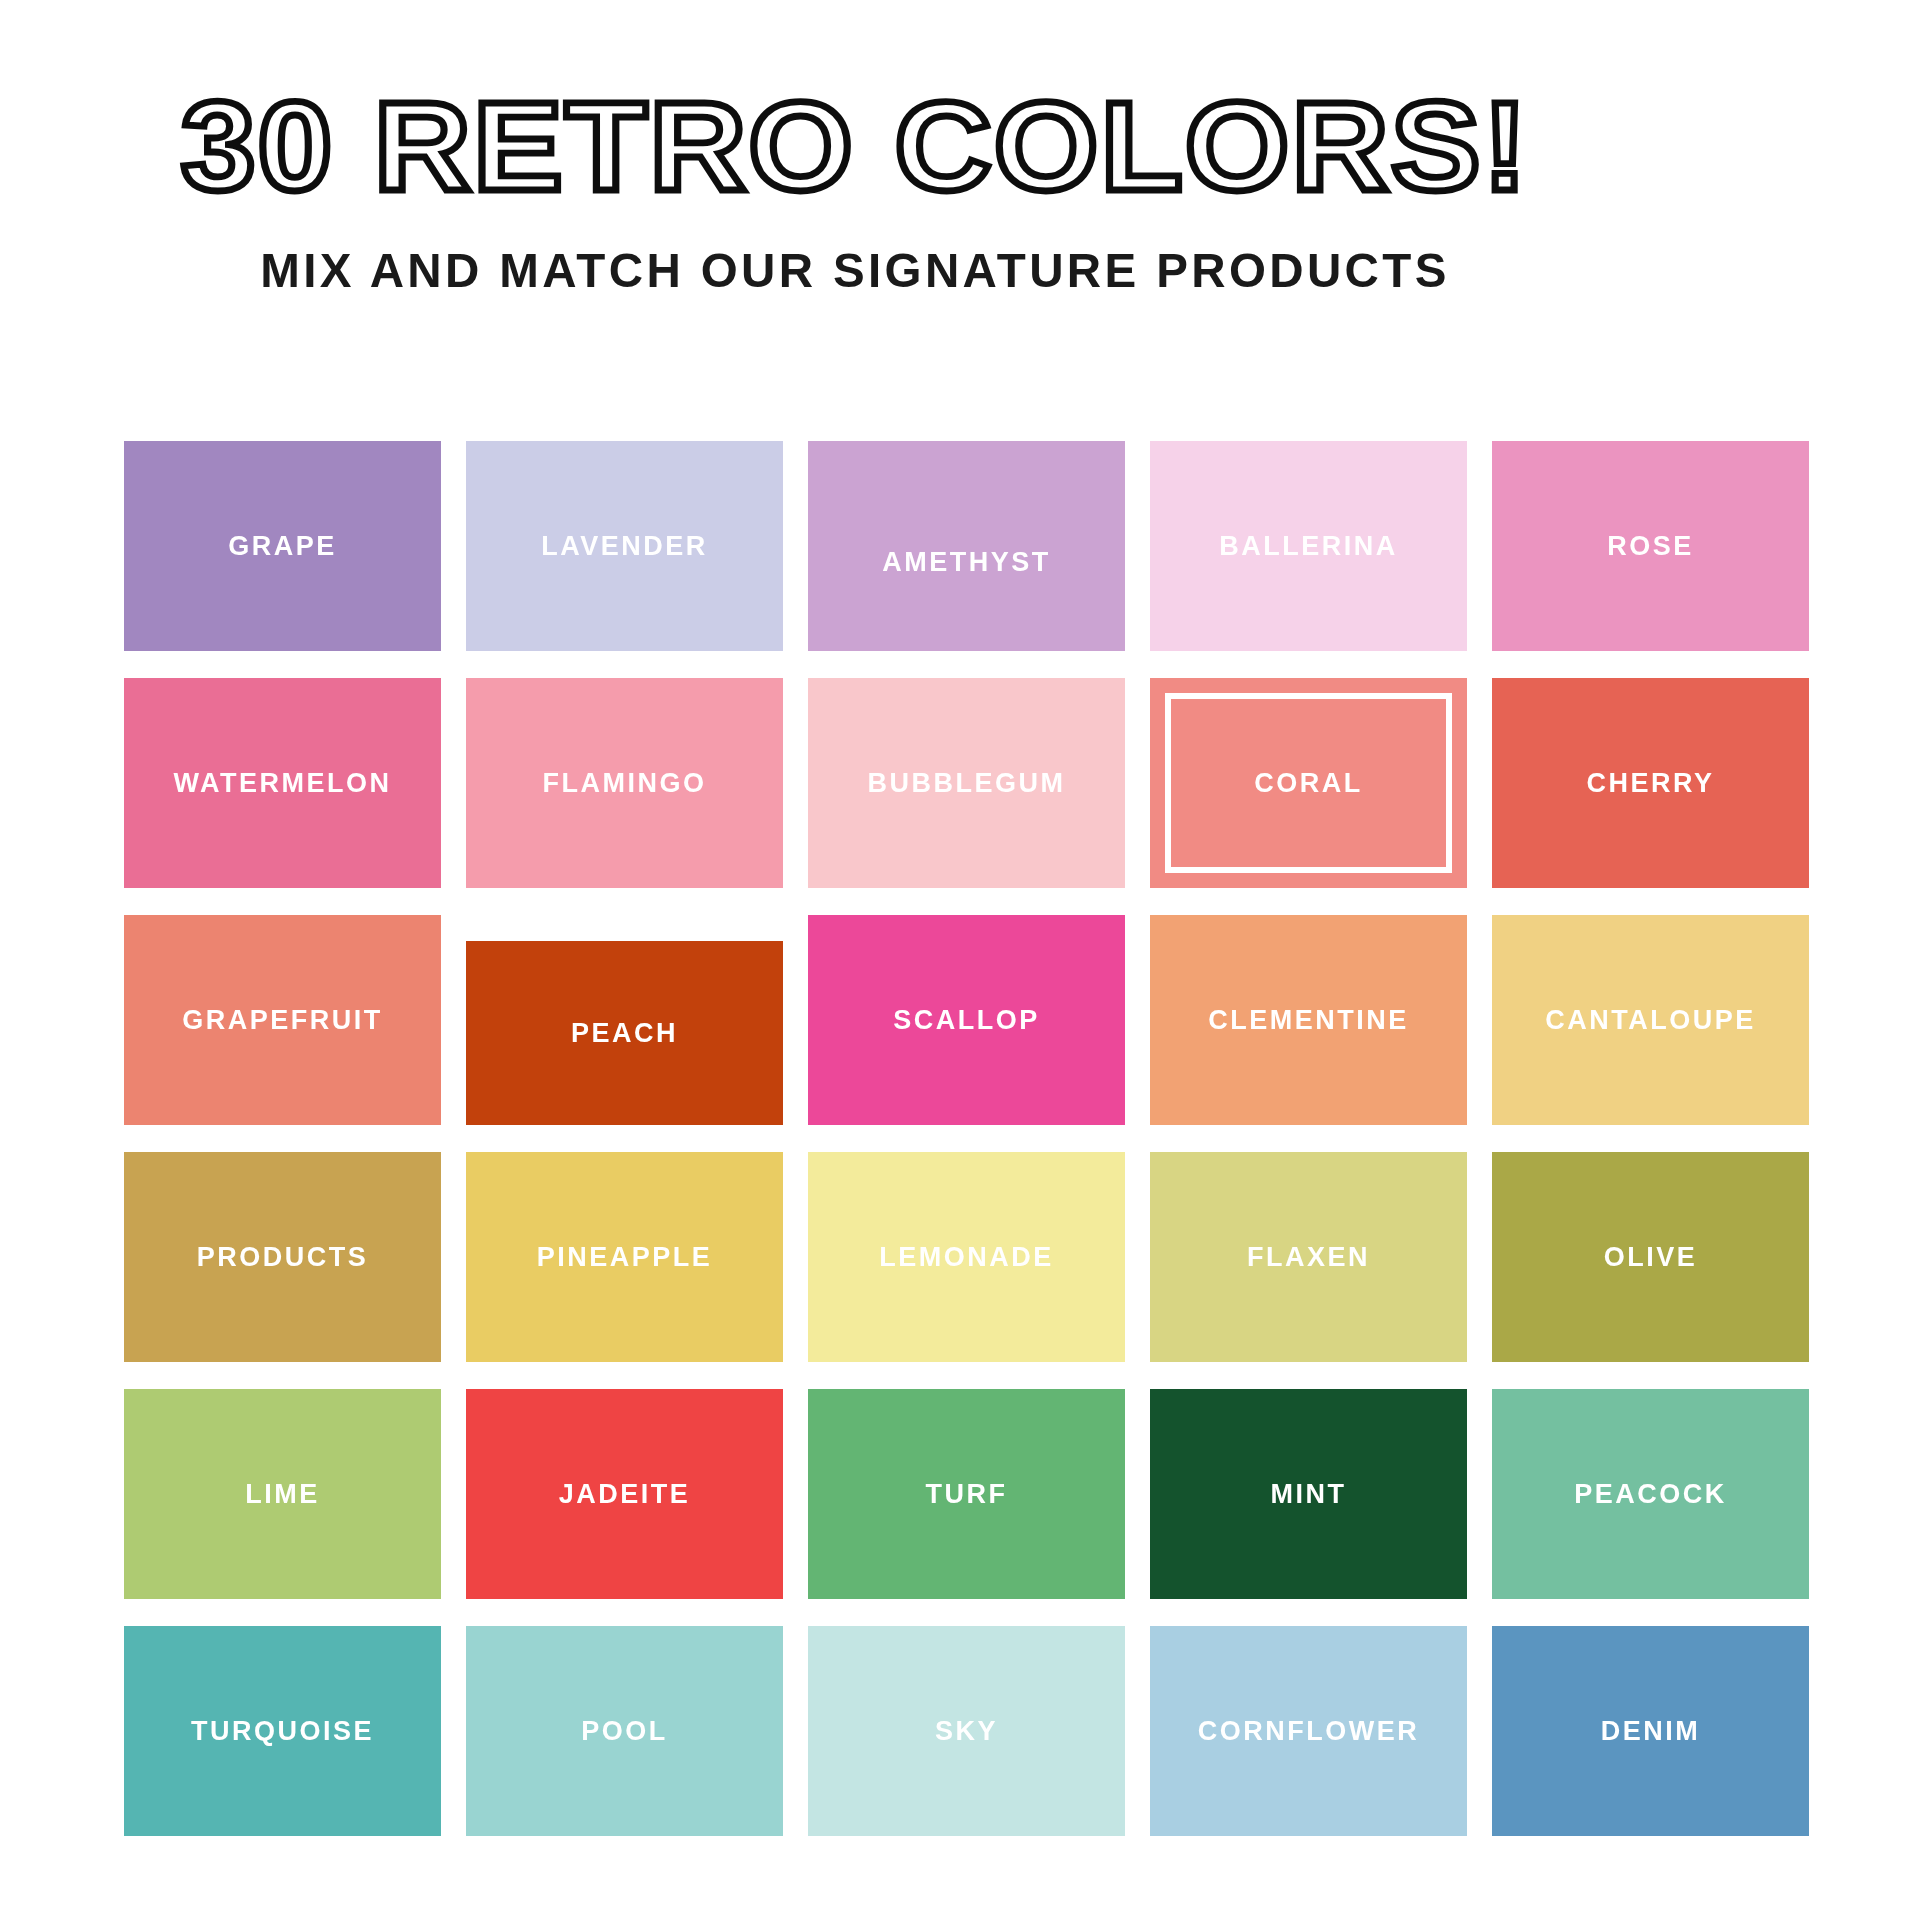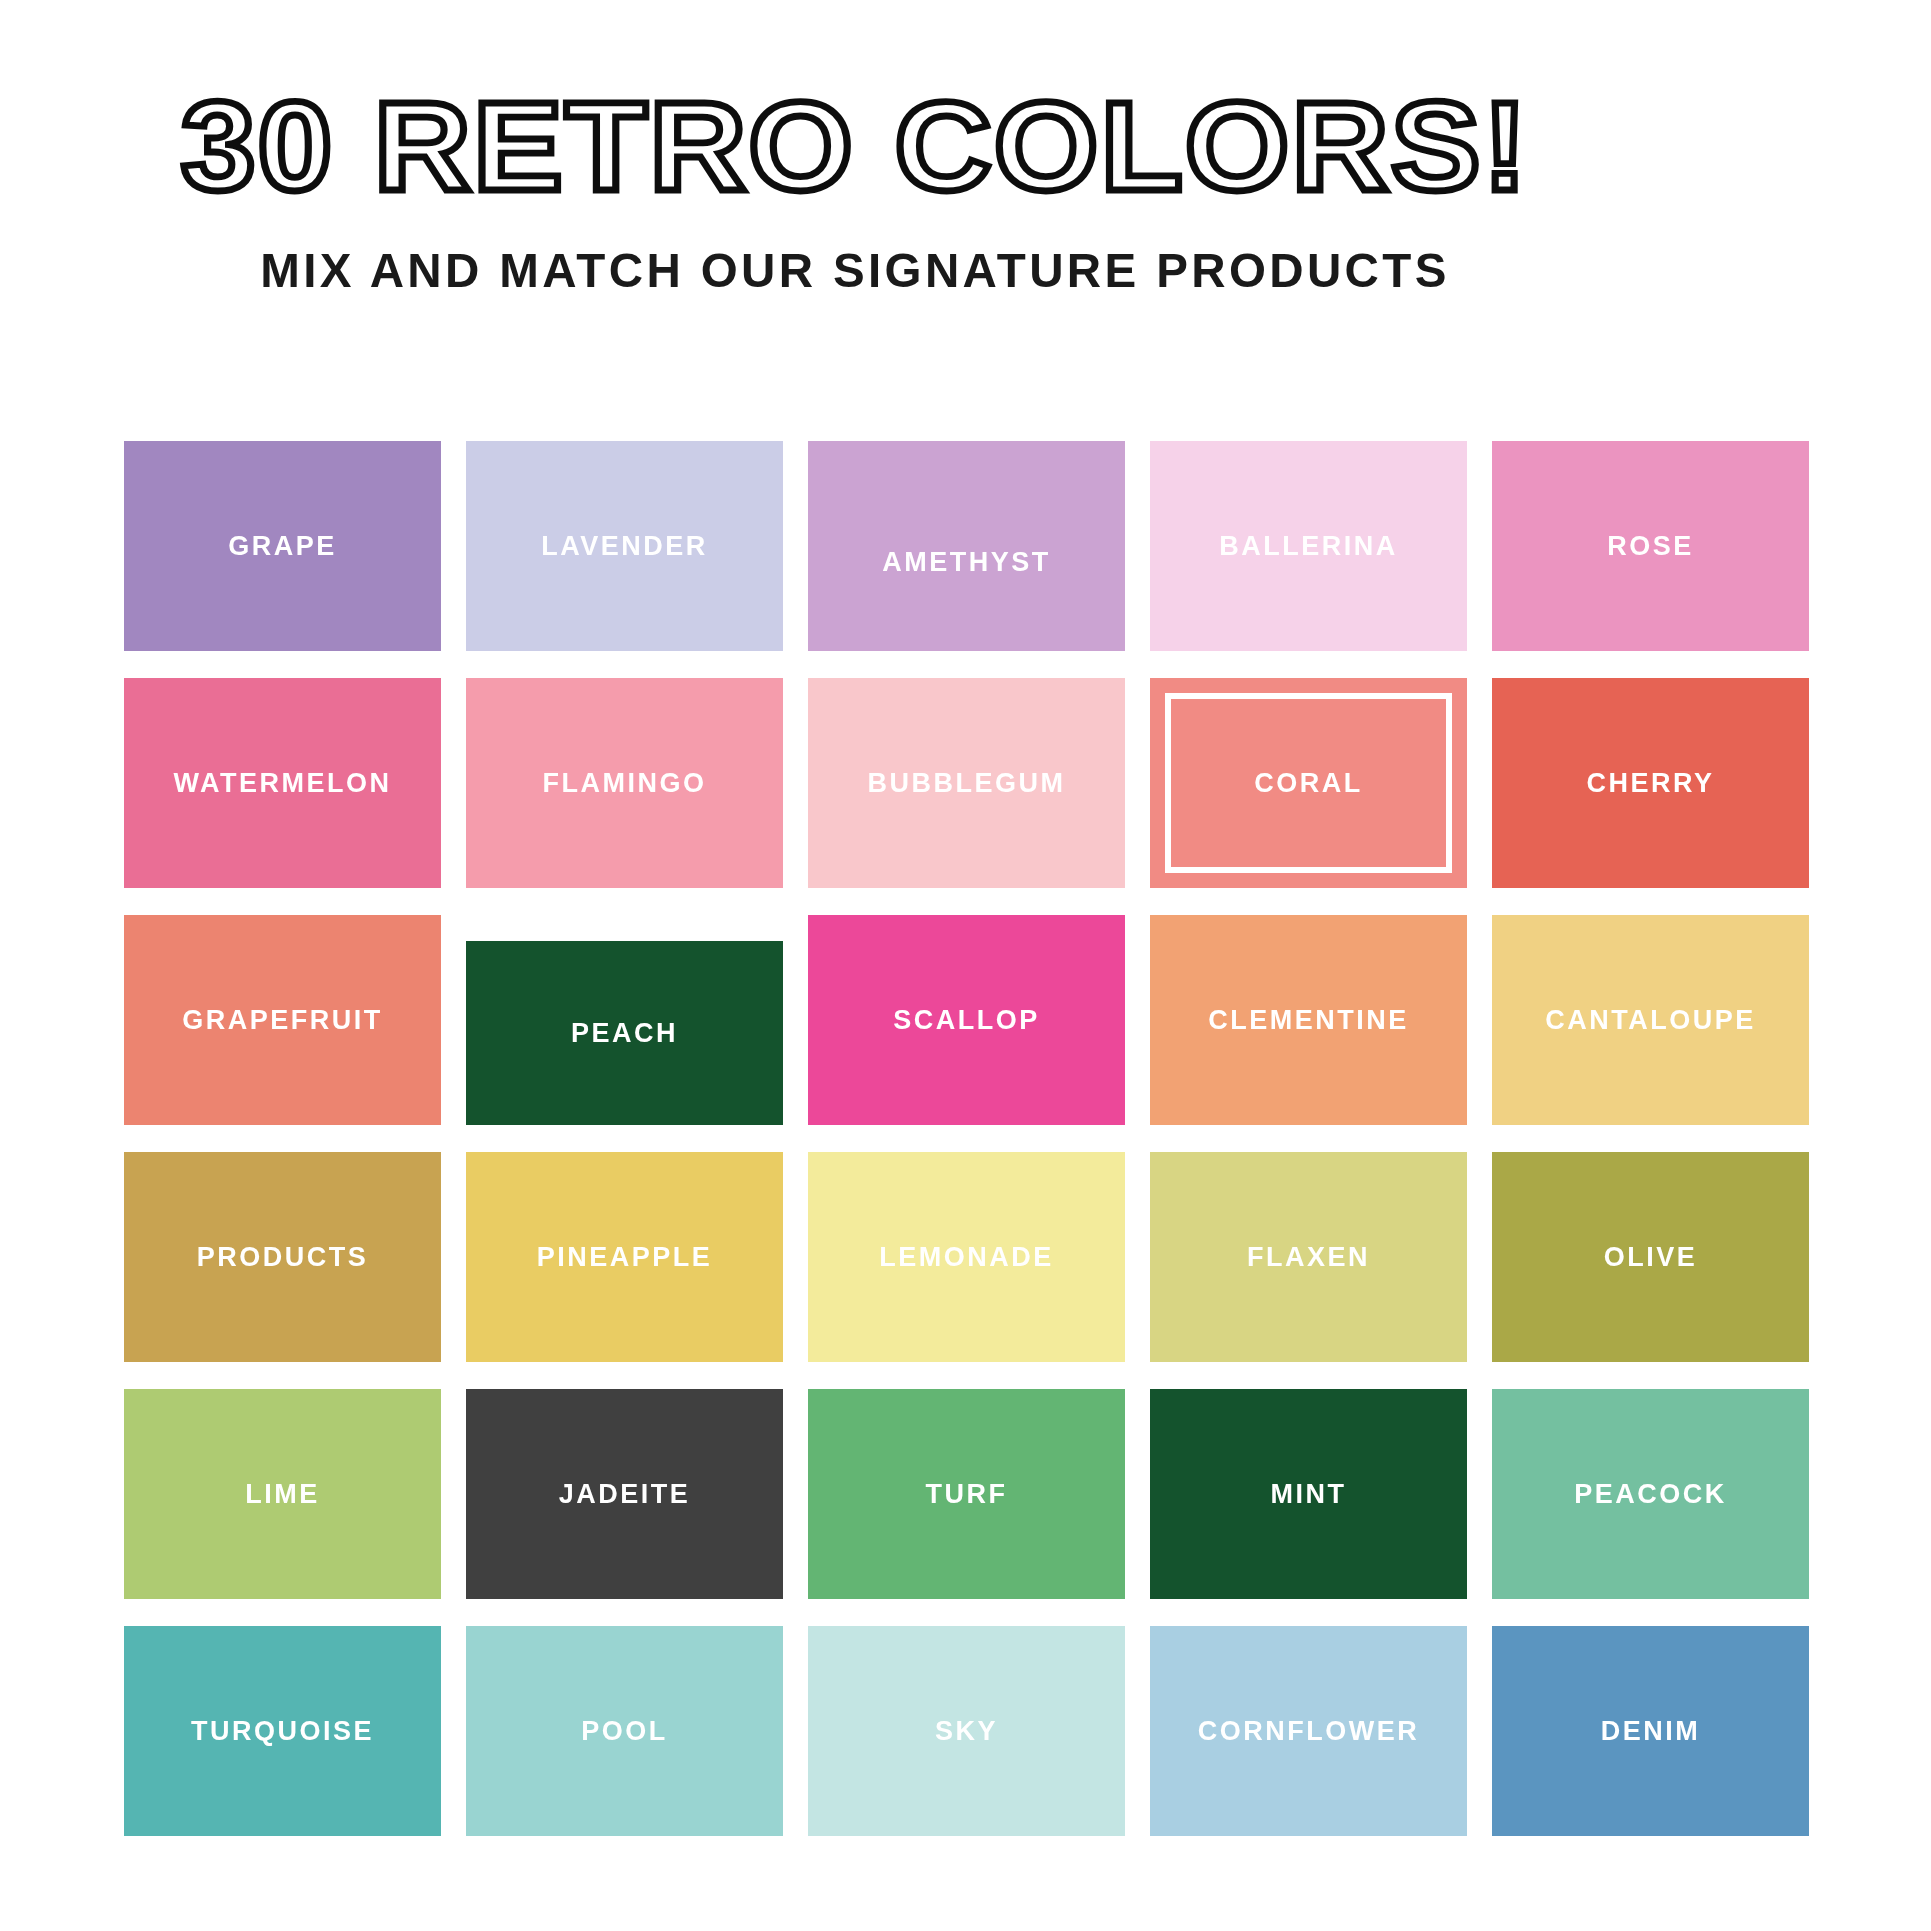--- a/index.html
+++ b/index.html
@@ -137,21 +137,21 @@
       <div class="swatch selected" style="background: rgb(241, 139, 132);">
         <div class="selection-ring" style="border-color: rgb(255, 255, 255);"></div>
         <span class="swatch-label" style="color: rgb(255, 255, 255);">CORAL</span>
       </div>
       <div class="swatch" style="background: rgb(230, 99, 84);">
         <span class="swatch-label" style="color: rgb(255, 255, 255);">CHERRY</span>
       </div>
       <div class="swatch" style="background: rgb(236, 132, 112);">
         <span class="swatch-label" style="color: rgb(255, 255, 255);">GRAPEFRUIT</span>
       </div>
-      <div class="swatch" style="background: #14532d; margin-top: 26px;">
+      <div class="swatch" style="background: #c2410c; margin-top: 26px;">
         <span class="swatch-label" style="color: rgb(255, 255, 255);">PEACH</span>
       </div>
       <div class="swatch" style="background: #ec4899;">
         <span class="swatch-label" style="color: rgb(255, 255, 255);">SCALLOP</span>
       </div>
       <div class="swatch" style="background: rgb(242, 162, 115);">
         <span class="swatch-label" style="color: rgb(255, 255, 255);">CLEMENTINE</span>
       </div>
       <div class="swatch" style="background: rgb(240, 209, 131);">
         <span class="swatch-label" style="color: rgb(255, 255, 255);">CANTALOUPE</span>
@@ -167,21 +167,21 @@
       </div>
       <div class="swatch" style="background: rgb(216, 213, 131);">
         <span class="swatch-label" style="color: rgb(255, 255, 255);">FLAXEN</span>
       </div>
       <div class="swatch" style="background: rgb(170, 168, 71);">
         <span class="swatch-label" style="color: rgb(255, 255, 255);">OLIVE</span>
       </div>
       <div class="swatch" style="background: rgb(174, 203, 114);">
         <span class="swatch-label" style="color: rgb(255, 255, 255);">LIME</span>
       </div>
-      <div class="swatch" style="background: #404040;">
+      <div class="swatch" style="background: #ef4444;">
         <span class="swatch-label" style="color: rgb(255, 255, 255);">JADEITE</span>
       </div>
       <div class="swatch" style="background: rgb(99, 181, 115);">
         <span class="swatch-label" style="color: rgb(255, 255, 255);">TURF</span>
       </div>
       <div class="swatch" style="background: #14532d;">
         <span class="swatch-label" style="color: rgb(255, 255, 255);">MINT</span>
       </div>
       <div class="swatch" style="background: rgb(116, 192, 160);">
         <span class="swatch-label" style="color: rgb(255, 255, 255);">PEACOCK</span>

